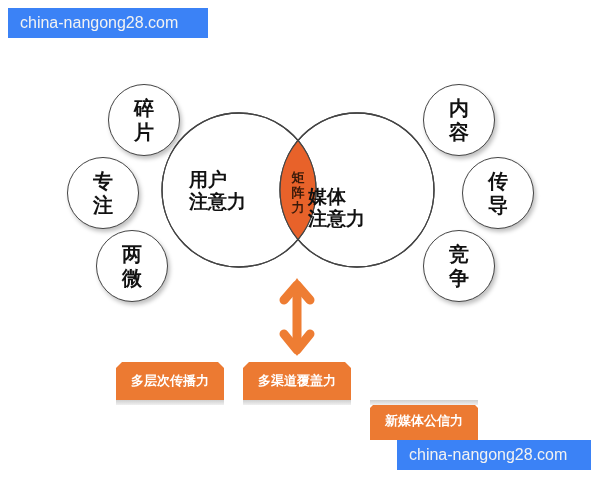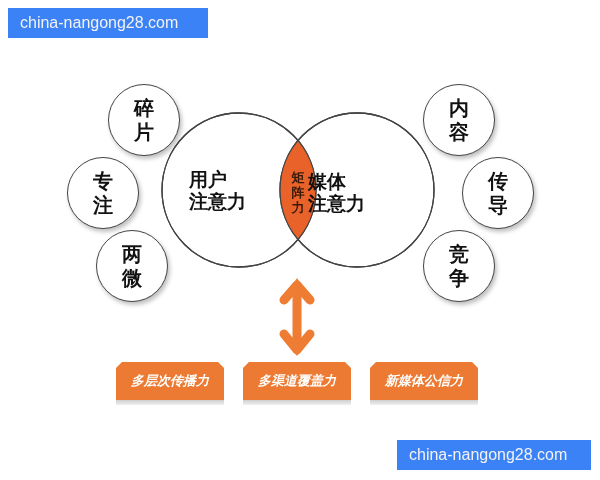--- a/index.html
+++ b/index.html
@@ -31,21 +31,20 @@
     }
     .matrix-label {
       position: absolute; font-size: 13px; font-weight: bold; color: #3a1a0a;
       width: 16px; text-align: center; line-height: 15px;
     }
     .box {
       position: absolute; top: 362px; height: 38px; width: 108px;
       background: #ec7a32; color: #fff; font-size: 13px; font-weight: bold;
       display: flex; align-items: center; justify-content: center;
       clip-path: polygon(6px 0, calc(100% - 6px) 0, 100% 6px, 100% 100%, 0 100%, 0 6px);
-      font-style: italic;
     }
     .box-shadow {
       position: absolute; top: 400px; height: 5px; width: 108px;
       background: linear-gradient(#cfcfcf, #f0f0f0);
     }
   </style>
 </head>
 <body>
 
 <div id="wm-top" class="watermark">china-nangong28.com</div>
@@ -67,21 +66,21 @@
     <polyline points="284,334 297,350 310,334"></polyline>
   </g>
   <polygon points="297,278 288,292 306,292" fill="#ee7d33"></polygon>
   <polygon points="297,356 288,342 306,342" fill="#ee7d33"></polygon>
 </svg>
 
 <div class="big-label" style="left:189px; top:168px;">
   <div>用户</div>
   <div>注意力</div>
 </div>
-<div class="big-label" style="left:308px; top:170px;">
+<div class="big-label" style="left:308px; top:185px;">
   <div>媒体</div>
   <div>注意力</div>
 </div>
 <div class="matrix-label" style="left:290px; top:170px;">
   <div>矩</div>
   <div>阵</div>
   <div>力</div>
 </div>
 
 <div class="small-circle" style="left:108px; top:84px;">
@@ -107,16 +106,16 @@
 </div>
 <div class="small-circle" style="left:423px; top:230px;">
   <span>竞</span>
   <span>争</span>
 </div>
 
 <div class="box" style="left:116px;">多层次传播力</div>
 <div class="box-shadow" style="left:116px;"></div>
 <div class="box" style="left:243px;">多渠道覆盖力</div>
 <div class="box-shadow" style="left:243px;"></div>
-<div class="box" style="left:370px;">新媒体公信力</div>
+<div class="box" style="left:370px;margin-top:40px;">新媒体公信力</div>
 <div class="box-shadow" style="left:370px;"></div>
 
 <div id="wm-bottom" class="watermark">china-nangong28.com</div>
 
 </body></html>

